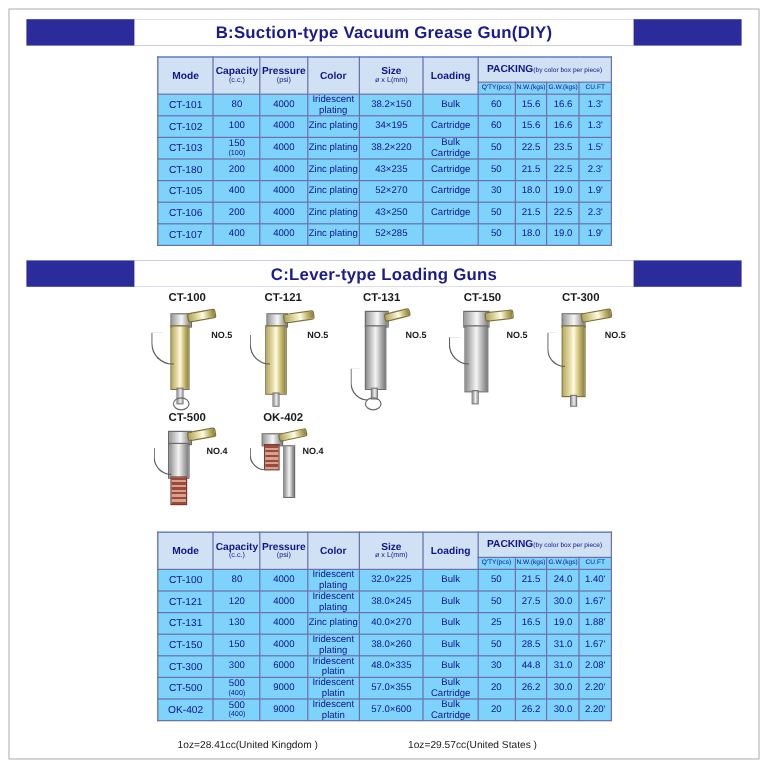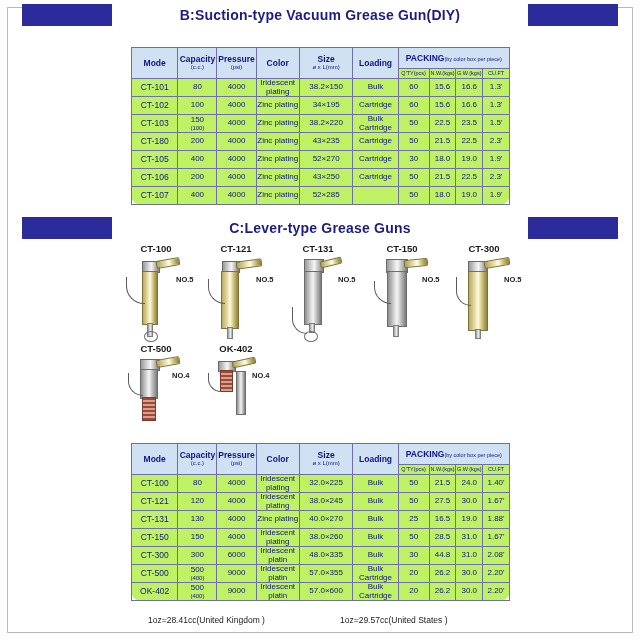--- a/index.html
+++ b/index.html
@@ -37,41 +37,40 @@
     width: 596px;
     height: 22px;
     background: #2b2b9c;
     color: #ffffff;
     text-align: center;
     font-size: 14px;
     font-weight: bold;
     line-height: 22px;
     letter-spacing: 0.2px;
   }
-  #banner-b { top: 4px; }
+  #banner-b { top: 16px; }
   #banner-c { top: 217px; }
   .banner-inner {
     position: absolute;
     left: 90px;
     right: 90px;
     top: 0;
     height: 22px;
     background: #ffffff;
     color: #1b1b8c;
     line-height: 22px;
   }
 
   
   table.spec {
     position: absolute;
     border-collapse: collapse;
     font-size: 8px;
     color: #12128c;
-    background: #bef264;
-    border-radius: 10px;
+    background: #7dd3fc;
   }
   table.spec th, table.spec td {
     border: 1px solid #6e6ea8;
     text-align: center;
     vertical-align: middle;
     padding: 0;
     color: #12128c;
     line-height: 1.05;
   }
   table.spec thead th {
@@ -329,21 +328,21 @@
           <td>50</td>
           <td>18.0</td>
           <td>19.0</td>
           <td>1.9'</td>
         </tr>
       </tbody>
   </table>
 
 
   <div class="banner" id="banner-c">
-    <div class="banner-inner">C:Lever-type Grease Guns</div>
+    <div class="banner-inner">C:Lever-type Loading Guns</div>
   </div>
 
   <div class="prod" style="left:110px; top:243px; width:92px;">
     <div class="name">CT-100</div>
     <div class="gun">
       <div class="head" style="left:26px; top:4px; width:16px; height:10px;"></div>
       <div class="lever" style="left:40px; top:2px; width:22px; height:6px; transform:rotate(-10deg);"></div>
       <div class="barrel" style="left:26px; top:14px; width:14px; height:52px;"></div>
       <div class="rod" style="left:31px; top:66px; width:4px; height:12px;"></div>
       <div class="ring" style="left:28px; top:74px;"></div>

